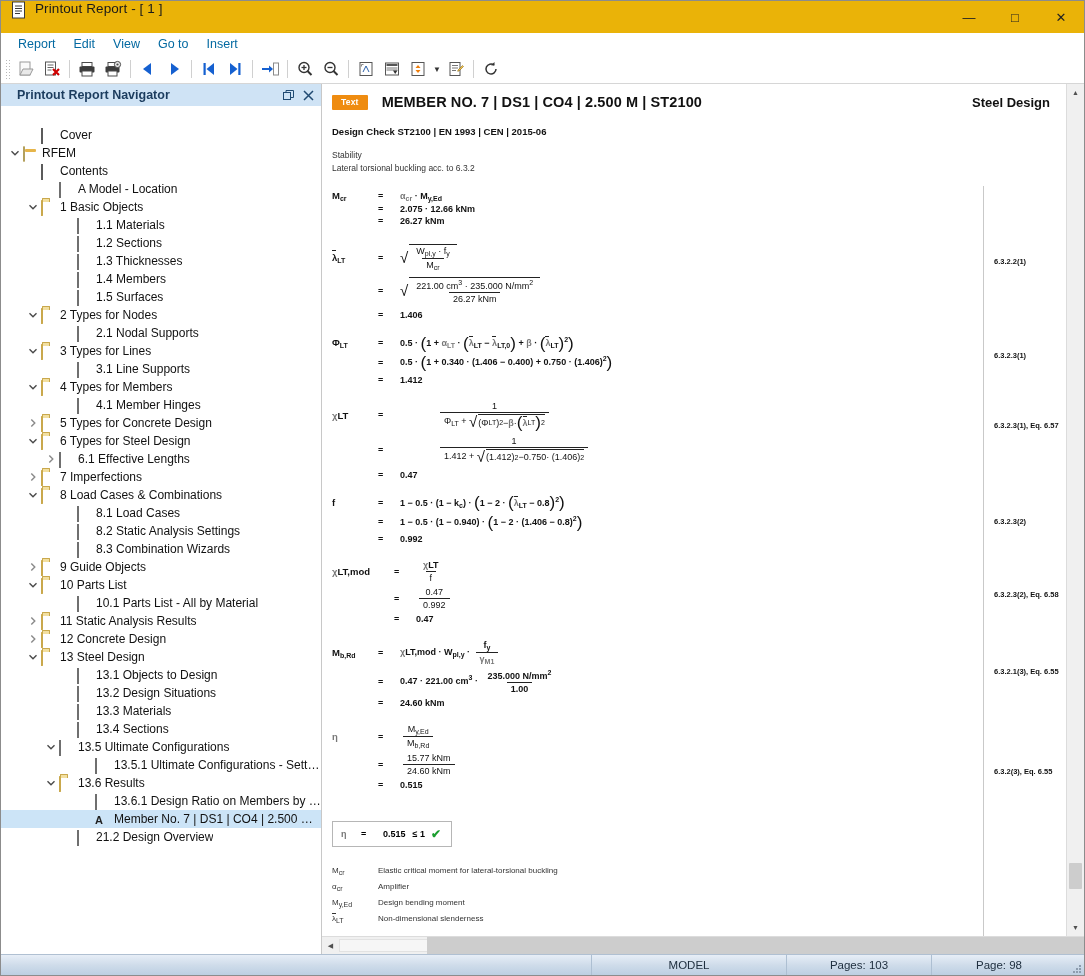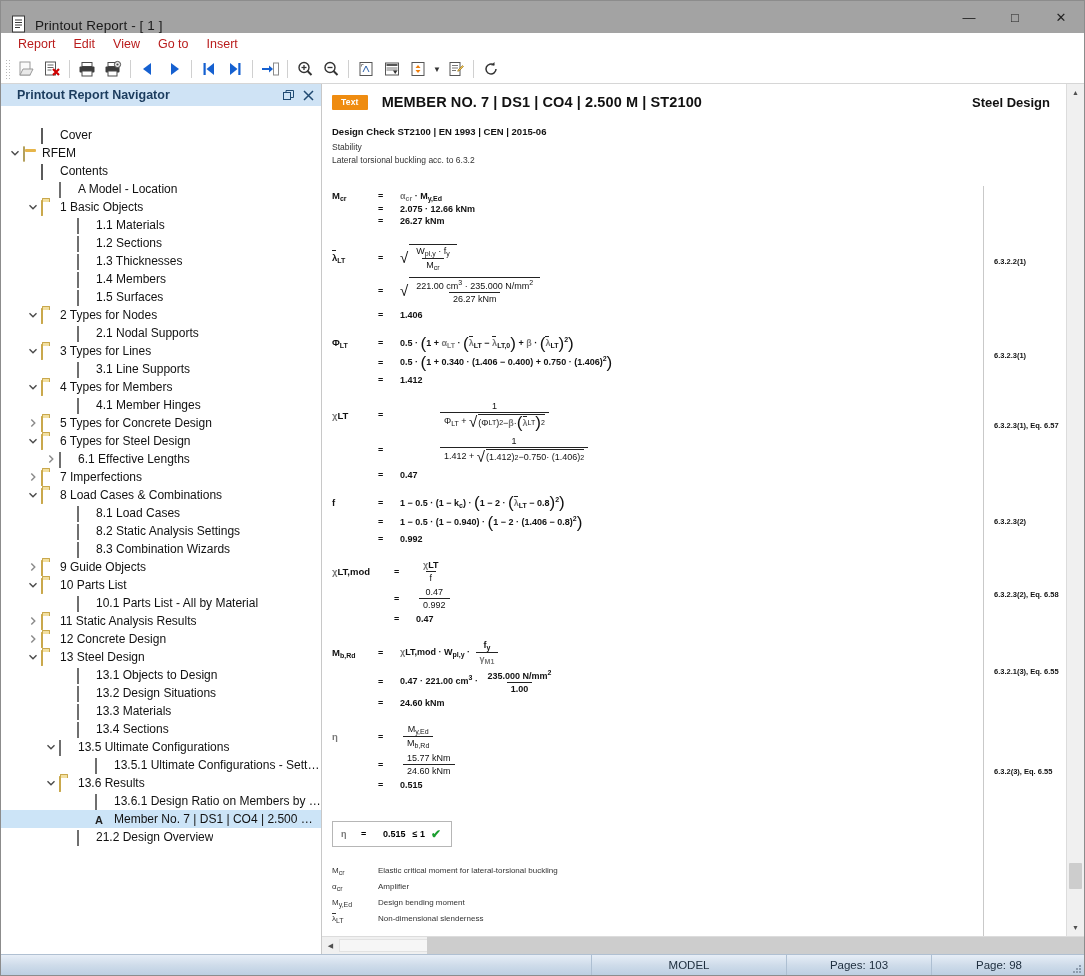--- a/index.html
+++ b/index.html
@@ -15,22 +15,22 @@
     width: 1085px; height: 976px;
     display: flex; flex-direction: column;
     border: 1px solid #8c8c8c;
     box-sizing: border-box;
     background: #f0f0f0;
   }
 
   
   .titlebar {
     height: 32px;
-    display: flex; align-items: flex-end;
-    background: #a3a3a3;
+    display: flex; align-items: flex-start;
+    background: #eab308;
     flex: 0 0 auto;
   }
   .titlebar .doc-icon {
     width: 16px; height: 18px; margin-left: 10px; margin-right: 8px;
     position: relative;
   }
   .title-text {
     font-size: 13.5px; color: #1a1a1a; letter-spacing: .1px;
   }
   .win-buttons { margin-left: auto; display: flex; height: 32px; }
@@ -40,21 +40,21 @@
     font-size: 13px; color: #222;
   }
 
   
   .menubar {
     height: 22px; display: flex; align-items: center;
     background: #ffffff; padding-left: 8px;
     flex: 0 0 auto;
   }
   .menu-item {
-    padding: 2px 9px; font-size: 12.5px; color: #b91c1c;
+    padding: 2px 9px; font-size: 12.5px; color: #0369a1;
   }
 
   
   .toolbar {
     height: 28px;
     display: flex; align-items: center;
     background: #ffffff;
     border-bottom: 1px solid #d6d6d6;
     padding-left: 4px;
     flex: 0 0 auto;
@@ -216,21 +216,21 @@
   .doc-title {
     font-size: 14.5px; font-weight:bold; color:#111;
     margin-left: 14px; letter-spacing:.1px;
   }
   .doc-right {
     margin-left:auto; font-size:13px; font-weight:bold; color:#111;
   }
 
   .doc-subhead{
     padding-left:10px; font-size:9.5px; font-weight:bold; color:#111;
-    margin-bottom:4px;
+    margin-bottom:12px;
   }
   .doc-meta{
     padding-left:10px; font-size:8.5px; color:#333; line-height:13px;
     margin-bottom:16px;
   }
 
   
   .ref-rule {
     position:absolute; left:661px; top:92px; width:1px; height:760px;
     background:#c9c9c9;

